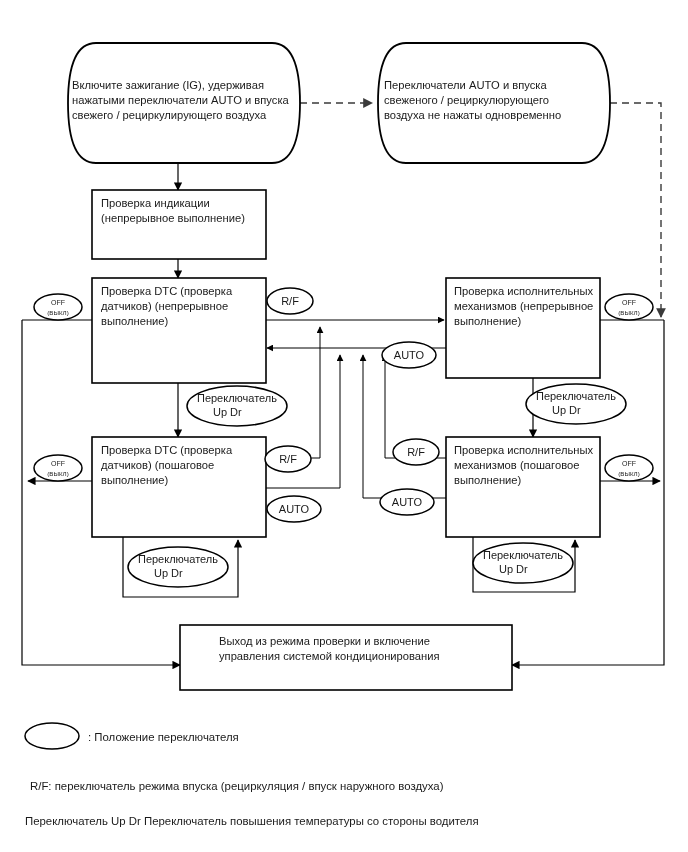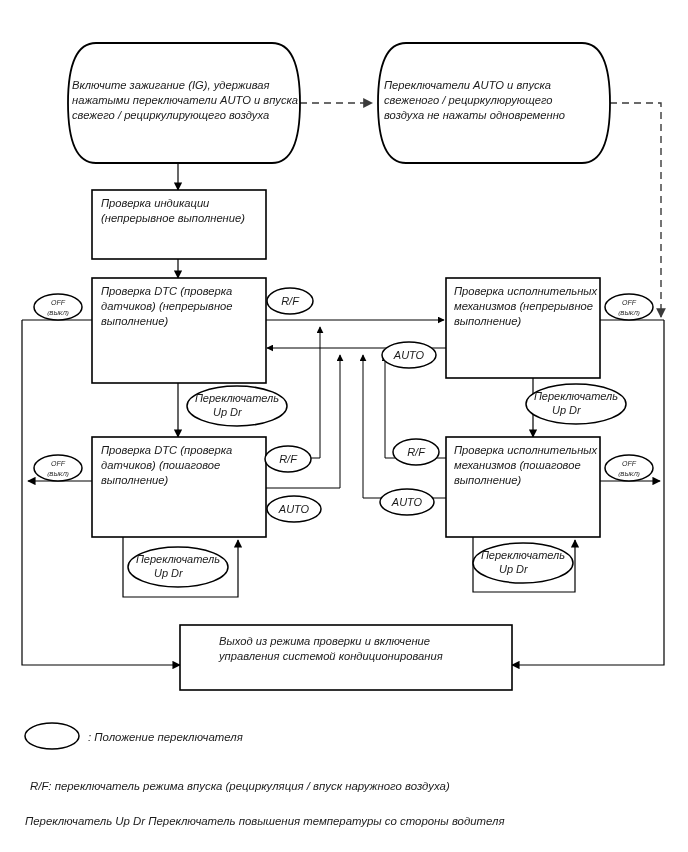--- a/index.html
+++ b/index.html
@@ -11,21 +11,20 @@
     width: 688px;
     height: 852px;
     font-family: "Liberation Sans", sans-serif;
     color: #000000;
     overflow: hidden;
   }
   #diagram-root {
     position: relative;
     width: 688px;
     height: 852px;
-    font-style: italic;
   }
   svg#flowchart {
     display: block;
     width: 688px;
     height: 852px;
   }
   .box-rect {
     fill: #ffffff;
     stroke: #000000;
     stroke-width: 1.6;

